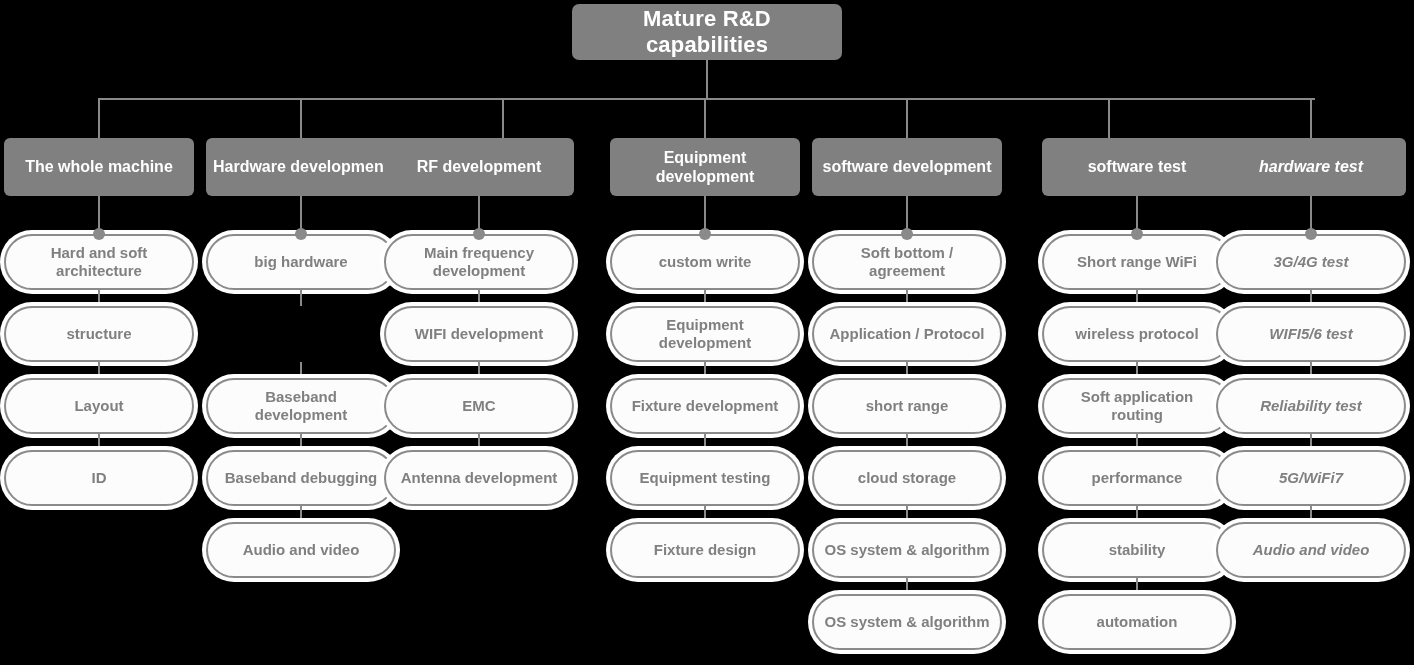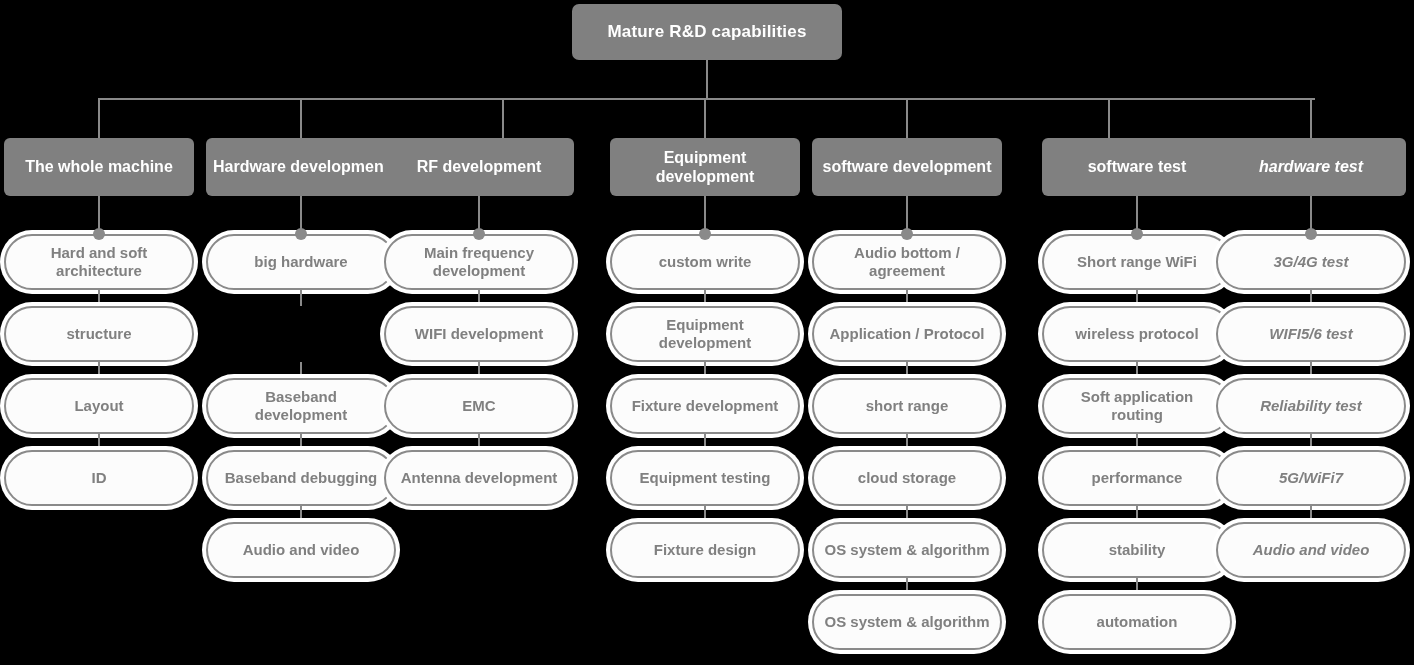--- a/index.html
+++ b/index.html
@@ -25,21 +25,21 @@
     top: 4px;
     width: 270px;
     height: 56px;
     background: #808080;
     border-radius: 7px;
     display: flex;
     align-items: center;
     justify-content: center;
     text-align: center;
     color: #ffffff;
-    font-size: 17px;
+    font-size: 22px;
     font-weight: bold;
     line-height: 1.18;
     letter-spacing: 0.2px;
     box-sizing: border-box;
     padding: 0 8px;
   }
 
   
   .bus-line {
     position: absolute;
@@ -274,21 +274,21 @@
           </div>
         </div>
       </div>
       <div class="column" style="left: 812px;">
         <div class="col-header">software development</div>
         <div class="col-gap">
           <div class="v-line"></div>
         </div>
         <div class="cards">
           <div class="card-wrap">
-            <div class="card">Audio bottom / agreement</div>
+            <div class="card">Soft bottom / agreement</div>
             <div class="node-dot"></div>
             <div class="v-line"></div>
           </div>
           <div class="card-wrap">
             <div class="card">Application / Protocol</div>
             <div class="v-line"></div>
           </div>
           <div class="card-wrap">
             <div class="card">short range</div>
             <div class="v-line"></div>

